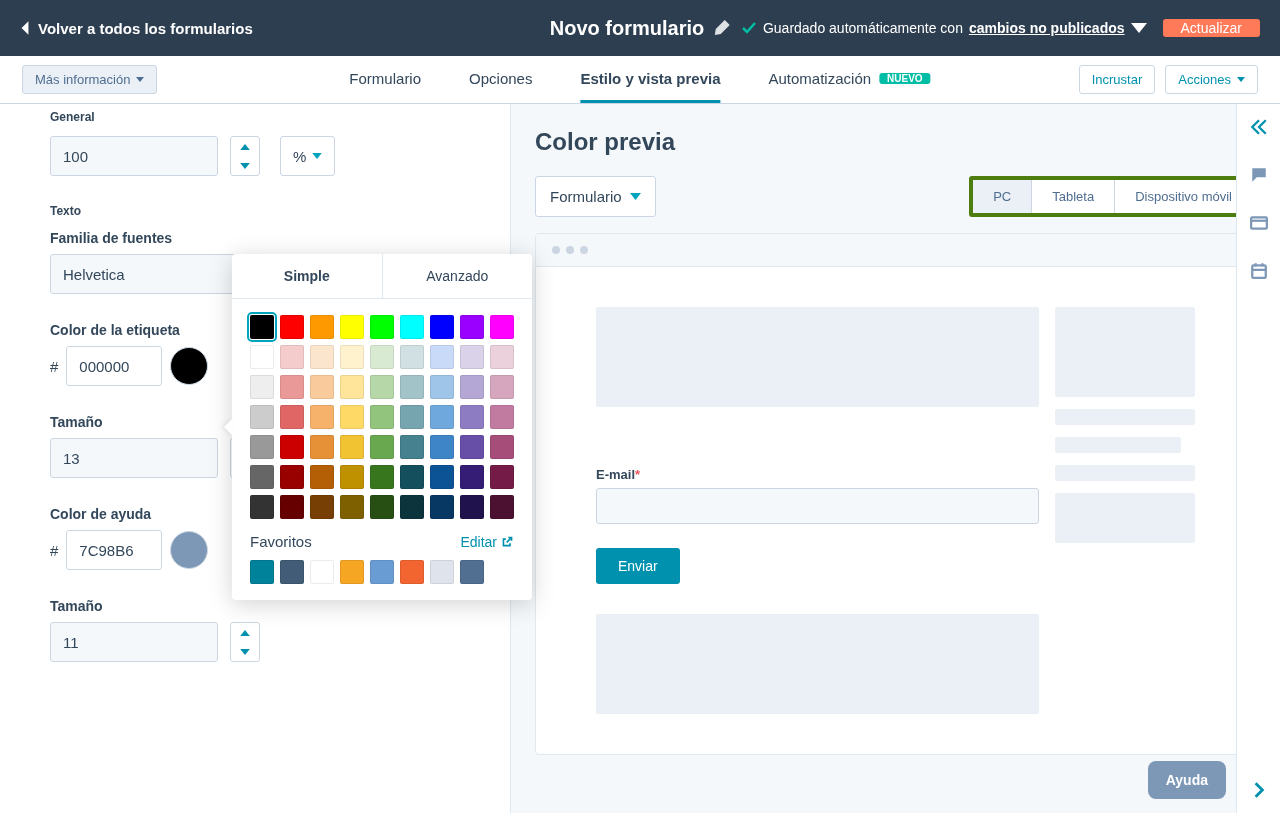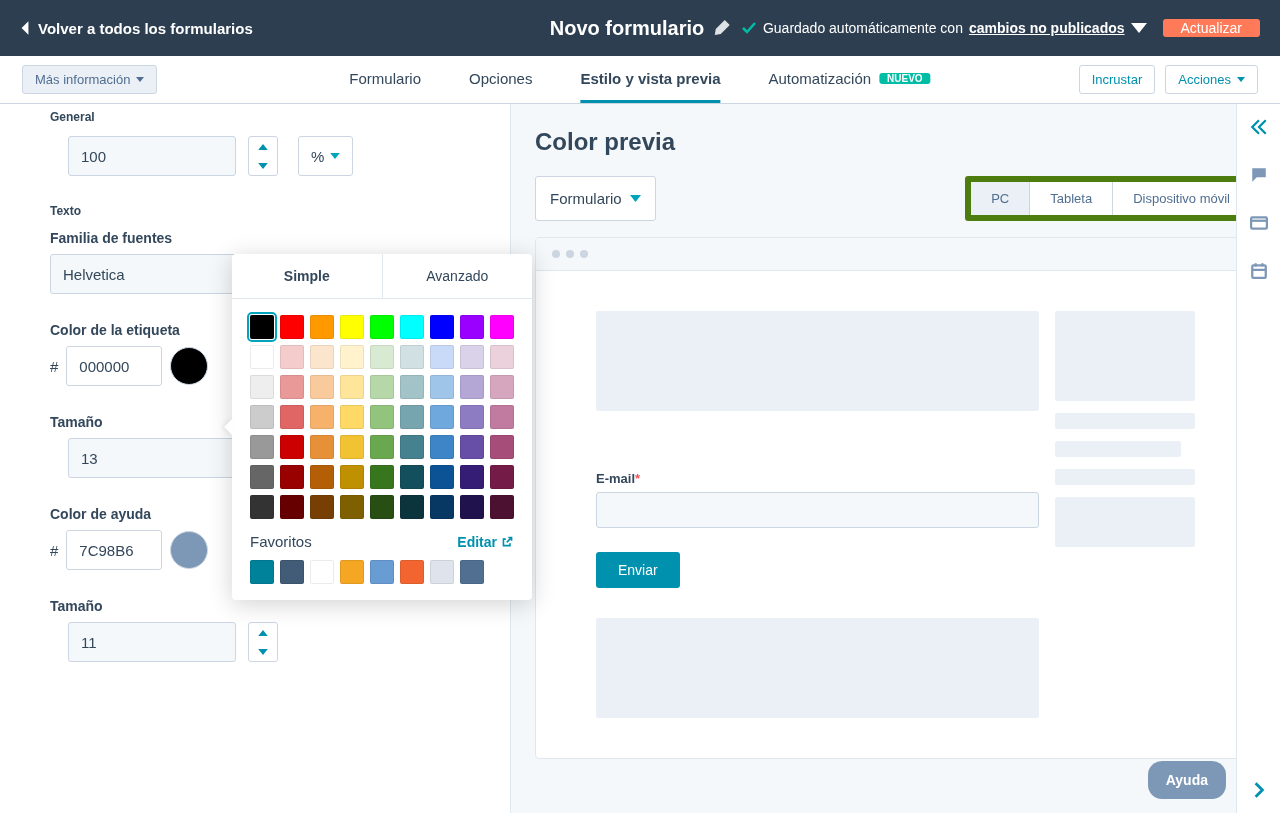--- a/index.html
+++ b/index.html
@@ -29,21 +29,21 @@
 
 
 .main { display: flex; height: calc(813px - 56px - 48px); }
 .left-panel { width: 510px; padding: 10px 50px 20px 50px; overflow: hidden; }
 .right-panel { flex: 1; background: #f5f8fa; border-left: 1px solid #dfe7ef; padding: 24px; position: relative; }
 
 
 .section-title { font-size: 12px; font-weight: 700; color: #33475b; margin-bottom: 12px; }
 .section-title.general { margin-top: -4px; }
 .field-label { font-size: 14px; font-weight: 600; color: #33475b; margin-bottom: 8px; }
-.input-row { display: flex; gap: 20px; margin-bottom: 28px; margin-left: 18px; }
+.input-row { display: flex; gap: 20px; margin-bottom: 28px; }
 .num-input { width: 168px; height: 40px; border: 1px solid #cbd6e2; border-radius: 3px; background: #f5f8fa; padding: 0 12px; font-size: 15px; color: #33475b; }
 .spinner { width: 30px; height: 40px; border: 1px solid #cbd6e2; border-radius: 3px; display: flex; flex-direction: column; margin-left: -8px; }
 .spinner-btn { flex: 1; display: flex; align-items: center; justify-content: center; cursor: pointer; }
 .spinner-btn svg { width: 10px; height: 6px; fill: #0091ae; }
 .unit-select { border: 1px solid #cbd6e2; border-radius: 3px; padding: 0 12px; height: 40px; display: flex; align-items: center; gap: 6px; font-size: 15px; color: #33475b; cursor: pointer; background: #fff; }
 .unit-select svg { width: 10px; height: 6px; fill: #00a4bd; }
 .text-input { width: 100%; height: 40px; border: 1px solid #cbd6e2; border-radius: 3px; background: #f5f8fa; padding: 0 12px; font-size: 15px; color: #33475b; margin-bottom: 28px; }
 .color-row { display: flex; align-items: center; gap: 8px; margin-bottom: 28px; }
 .hash { font-size: 15px; color: #33475b; }
 .hex-input { width: 96px; height: 40px; border: 1px solid #cbd6e2; border-radius: 3px; padding: 0 12px; font-size: 15px; color: #33475b; background: #fff; }
@@ -55,28 +55,28 @@
 .popover-tabs { display: flex; border-bottom: 1px solid #dfe7ef; }
 .popover-tab { flex: 1; text-align: center; padding: 14px 0; font-size: 14px; color: #33475b; cursor: pointer; border-right: 1px solid #dfe7ef; }
 .popover-tab:last-child { border-right: none; }
 .popover-tab.active { font-weight: 700; }
 .popover-body { padding: 16px 18px; }
 .color-grid { display: grid; grid-template-columns: repeat(9, 24px); gap: 6px; margin-bottom: 14px; }
 .color-cell { width: 24px; height: 24px; border-radius: 2px; cursor: pointer; border: 1px solid rgba(0,0,0,0.08); }
 .color-cell.selected { outline: 2px solid #00a4bd; outline-offset: 1px; }
 .favorites-row { display: flex; justify-content: space-between; align-items: center; margin-bottom: 10px; }
 .favorites-label { font-size: 15px; color: #33475b; }
-.edit-link { color: #0091ae; font-size: 14px; font-weight: 700; cursor: pointer; display: flex; align-items: center; gap: 4px; }
+.edit-link { color: #0091ae; font-size: 14px; font-weight: 400; cursor: pointer; display: flex; align-items: center; gap: 4px; }
 .fav-grid { display: grid; grid-template-columns: repeat(9, 24px); gap: 6px; }
 
 
 .preview-title { font-size: 24px; font-weight: 700; color: #33475b; margin-bottom: 20px; }
 .preview-controls { display: flex; justify-content: space-between; margin-bottom: 16px; }
 .form-select { border: 1px solid #cbd6e2; background: #fff; padding: 10px 14px; border-radius: 3px; font-size: 15px; color: #33475b; display: flex; align-items: center; gap: 8px; cursor: pointer; }
-.device-toggle { display: flex; border: 6px solid #4d7c0f; border-radius: 3px; overflow: hidden; background: #fff; }
+.device-toggle { display: flex; border: 4px solid #4d7c0f; border-radius: 3px; overflow: hidden; background: #fff; }
 .device-btn { padding: 9px 20px; font-size: 13px; color: #506e91; cursor: pointer; border-right: 1px solid #cbd6e2; }
 .device-btn:last-child { border-right: none; }
 .device-btn.active { background: #eaf0f6; }
 .browser-frame { background: #fff; border: 1px solid #dfe7ef; border-radius: 4px; overflow: hidden; }
 .browser-dots { padding: 12px 16px; display: flex; gap: 6px; background: #f5f8fa; border-bottom: 1px solid #dfe7ef; }
 .dot { width: 8px; height: 8px; border-radius: 50%; background: #cbd6e2; }
 .form-preview { padding: 40px 60px; display: flex; gap: 16px; }
 .form-left { flex: 1; }
 .form-right { width: 140px; display: flex; flex-direction: column; gap: 12px; }
 .skeleton { background: #eaf0f6; border-radius: 2px; }
@@ -86,21 +86,21 @@
 .form-input-preview { width: 100%; height: 36px; border: 1px solid #cbd6e2; border-radius: 3px; background: #f5f8fa; margin-top: 6px; margin-bottom: 24px; }
 .btn-enviar { background: #0091ae; color: #fff; border: none; padding: 10px 22px; border-radius: 3px; font-size: 14px; cursor: pointer; margin-bottom: 30px; }
 
 
 .right-rail { position: absolute; right: 0; top: 104px; width: 44px; background: #fff; border-left: 1px solid #dfe7ef; height: calc(813px - 104px); display: flex; flex-direction: column; align-items: center; padding-top: 14px; gap: 30px; }
 .rail-icon { width: 18px; height: 18px; fill: #7c98b6; cursor: pointer; }
 .rail-collapse { fill: #0091ae; }
 .rail-expand { position: absolute; bottom: 14px; }
 
 
-.help-btn { position: absolute; right: 54px; bottom: 14px; background: #7c98b6; color: #fff; padding: 11px 18px; border-radius: 14px; font-size: 14px; font-weight: 600; cursor: pointer; }
+.help-btn { position: absolute; right: 54px; bottom: 14px; background: #7c98b6; color: #fff; padding: 11px 18px; border-radius: 8px; font-size: 14px; font-weight: 600; cursor: pointer; }
 
 .caret-sm { width: 8px; height: 5px; fill: #506e91; }
 .caret-teal { fill: #00a4bd; }
 </style>
 </head>
 <body>
 
 <div class="top-header">
   <div class="back-link">
     <svg viewBox="0 0 8 14">

